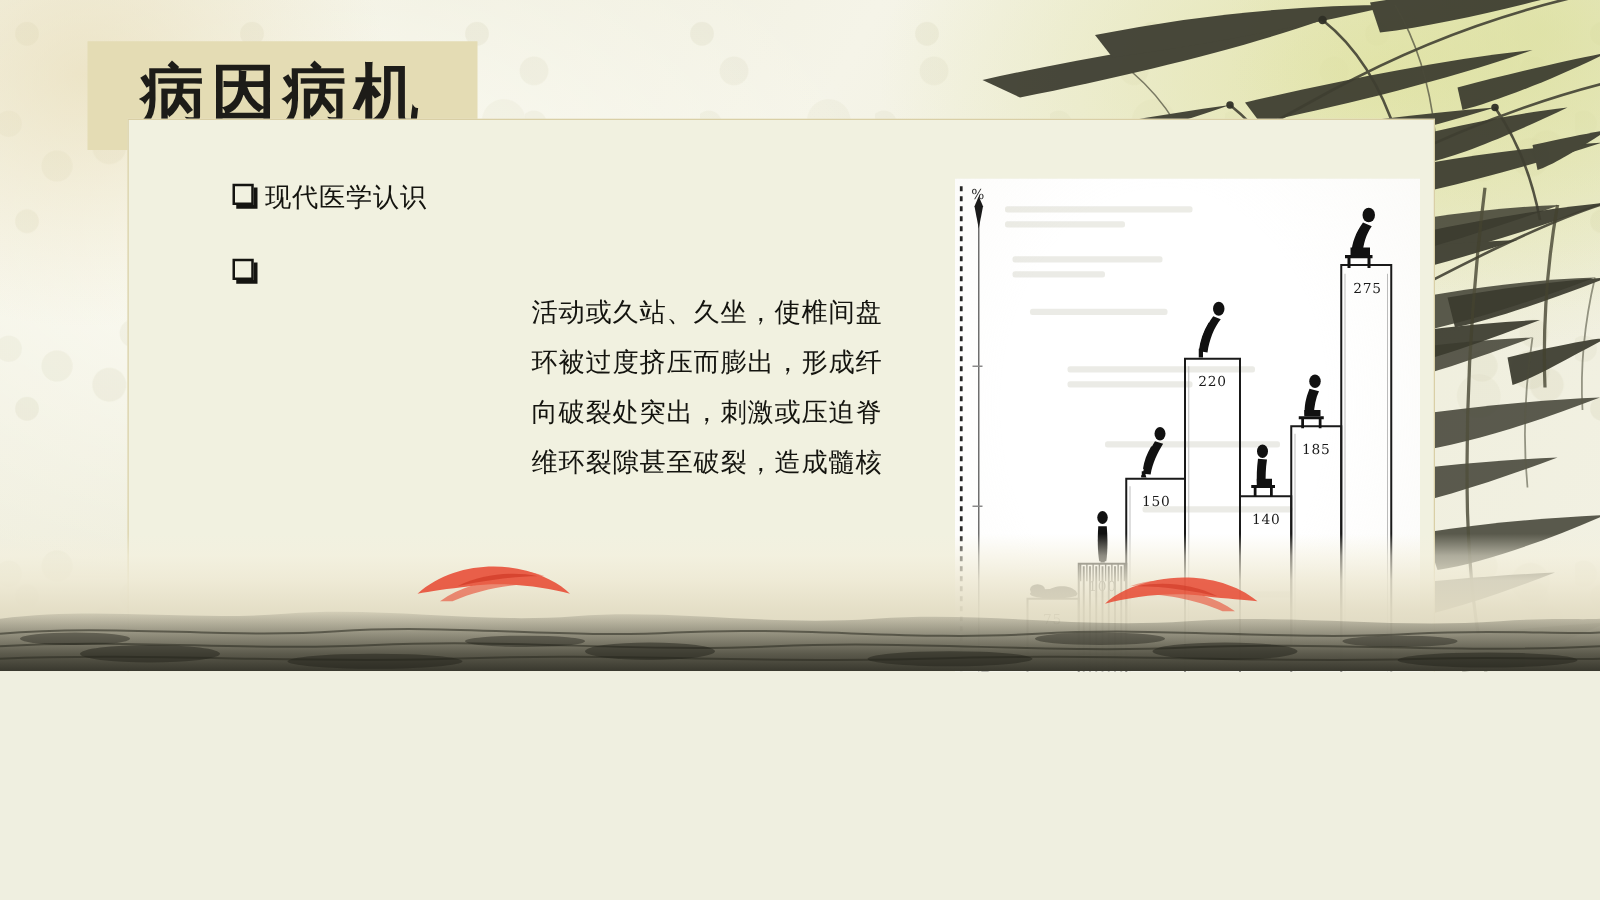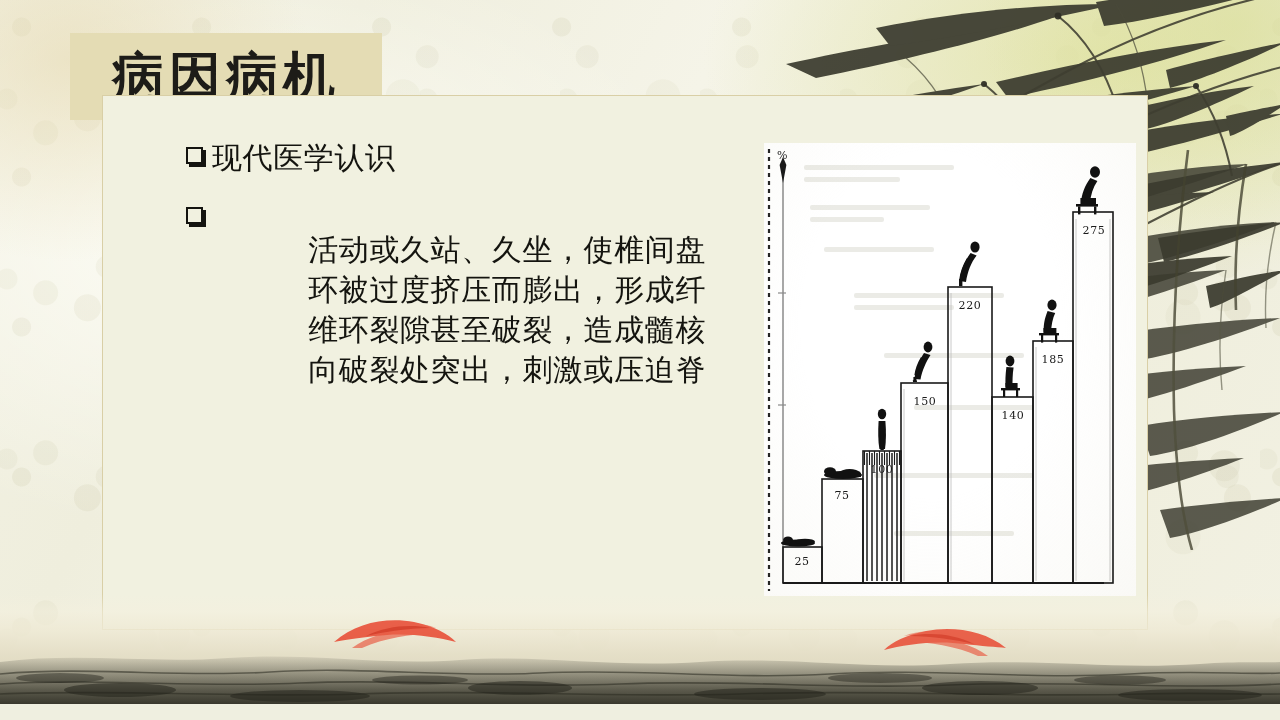--- a/index.html
+++ b/index.html
@@ -2,21 +2,21 @@
 <html lang="zh"><head>
 <meta charset="utf-8">
 <title>病因病机</title>
 <style>
   html,body{margin:0;padding:0;}
   body{
     width:1280px;height:720px;overflow:hidden;position:relative;
     font-family:"Liberation Serif","DejaVu Serif",serif;
     background:#EFEFE0;
   }
-  .slide{position:absolute;inset:0;width:1280px;height:704px;overflow:hidden;}
+  .slide{position:absolute;inset:0;width:1280px;height:537px;overflow:hidden;}
 
   
   .bg-paper{
     position:absolute;inset:0;
     background:
       radial-gradient(ellipse 700px 420px at 18% 34%, rgba(255,255,250,.85), rgba(255,255,250,0) 70%),
       radial-gradient(ellipse 520px 300px at 60% 70%, rgba(245,245,228,.7), rgba(245,245,228,0) 70%),
       linear-gradient(118deg,#f3f2e4 0%,#efeedd 22%,#f5f4e8 45%,#eeedda 68%,#f2f1e3 100%);
   }
   .bg-grain{
@@ -93,21 +93,21 @@
     font-family:"DejaVu Serif","Liberation Serif",serif;
   }
   .bullet-line{display:flex;align-items:flex-start;margin-bottom:6px;}
   .bullet-box{
     flex:0 0 auto;width:17px;height:17px;margin-top:9px;margin-right:9px;
     border:2.5px solid #141410;background:#F1F1E0;
     box-shadow:3px 3px 0 0 #141410;
     box-sizing:border-box;
   }
   .line-txt{
-    font-size:30px;line-height:40px;letter-spacing:.6px;white-space:nowrap;
+    font-size:21px;line-height:40px;letter-spacing:.6px;white-space:nowrap;
   }
   .para-rest{margin-left:26px;text-align:right;}
   .para-rest .line-txt{display:block;}
   .gap{height:14px;}
 
   
   .figure{
     position:absolute;left:764px;top:143px;width:372px;height:453px;
     background:#FFFFFF;
   }
@@ -211,22 +211,22 @@
 
     <div class="gap"></div>
 
     <div class="bullet-line">
       <span class="bullet-box"></span>
     </div>
 
     <div class="para-rest">
       <span class="line-txt">活动或久站、久坐，使椎间盘</span>
       <span class="line-txt">环被过度挤压而膨出，形成纤</span>
+      <span class="line-txt">向破裂处突出，刺激或压迫脊</span>
       <span class="line-txt">维环裂隙甚至破裂，造成髓核</span>
-      <span class="line-txt">向破裂处突出，刺激或压迫脊</span>
     </div>
   </div>
 
   <div class="figure">
     <svg viewBox="0 0 372 453" preserveAspectRatio="none">
       <rect x="0" y="0" width="372" height="453" fill="#ffffff"></rect>
 
       <g fill="#dcdcd2" opacity="0.55">
         <rect x="40" y="22" width="150" height="5" rx="2"></rect>
         <rect x="40" y="34" width="96" height="5" rx="2"></rect>

